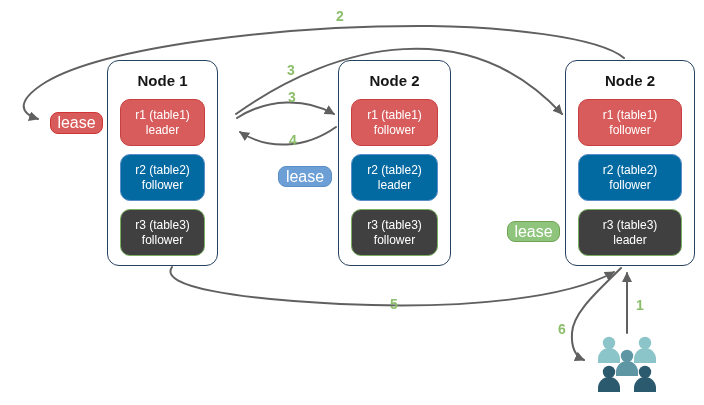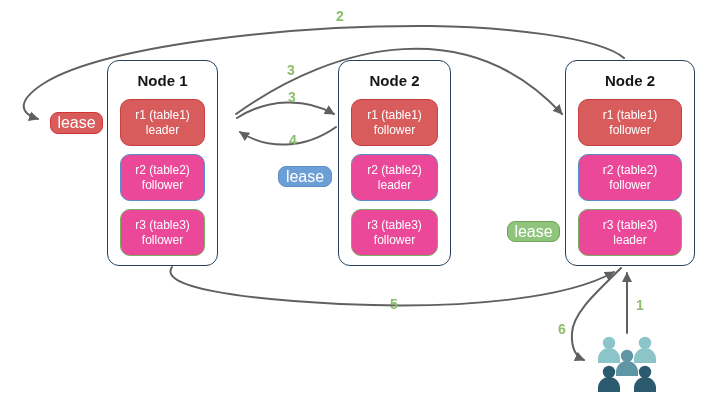--- a/index.html
+++ b/index.html
@@ -15,22 +15,22 @@
   .node-title{
     position:absolute;left:0;right:0;top:11px;text-align:center;
     font-size:15px;font-weight:bold;color:#161616;
   }
   .replica{
     position:absolute;left:12px;right:12px;height:47px;border-radius:10px;
     box-sizing:border-box;display:flex;flex-direction:column;align-items:center;
     justify-content:center;color:#ffffff;font-size:12px;line-height:1.25;
   }
   .replica.red{background:#d95c5c;border:1.5px solid #c83f3f;}
-  .replica.blue{background:#ec4899;border:1.5px solid #5b8ec6;}
-  .replica.green{background:#ec4899;border:1.5px solid #79af5f;}
+  .replica.blue{background:#0369a1;border:1.5px solid #5b8ec6;}
+  .replica.green{background:#404040;border:1.5px solid #79af5f;}
   .r1{top:38px;} .r2{top:93px;} .r3{top:148px;}
   .lease{
     position:absolute;border-radius:8px;color:#ffffff;font-size:16px;
     display:flex;align-items:center;justify-content:center;box-sizing:border-box;
   }
   .lease.red{left:50px;top:112px;width:53px;height:22px;background:#d95c5c;border:1.5px solid #d03434;}
   .lease.blue{left:278px;top:166px;width:54px;height:21px;background:#6c9fd6;border:1.5px solid #5b8ec6;}
   .lease.green{left:507px;top:221px;width:53px;height:21px;background:#8fc47d;border:1.5px solid #6fa353;}
   .step{
     position:absolute;color:#8cbe6c;font-size:14px;font-weight:bold;

